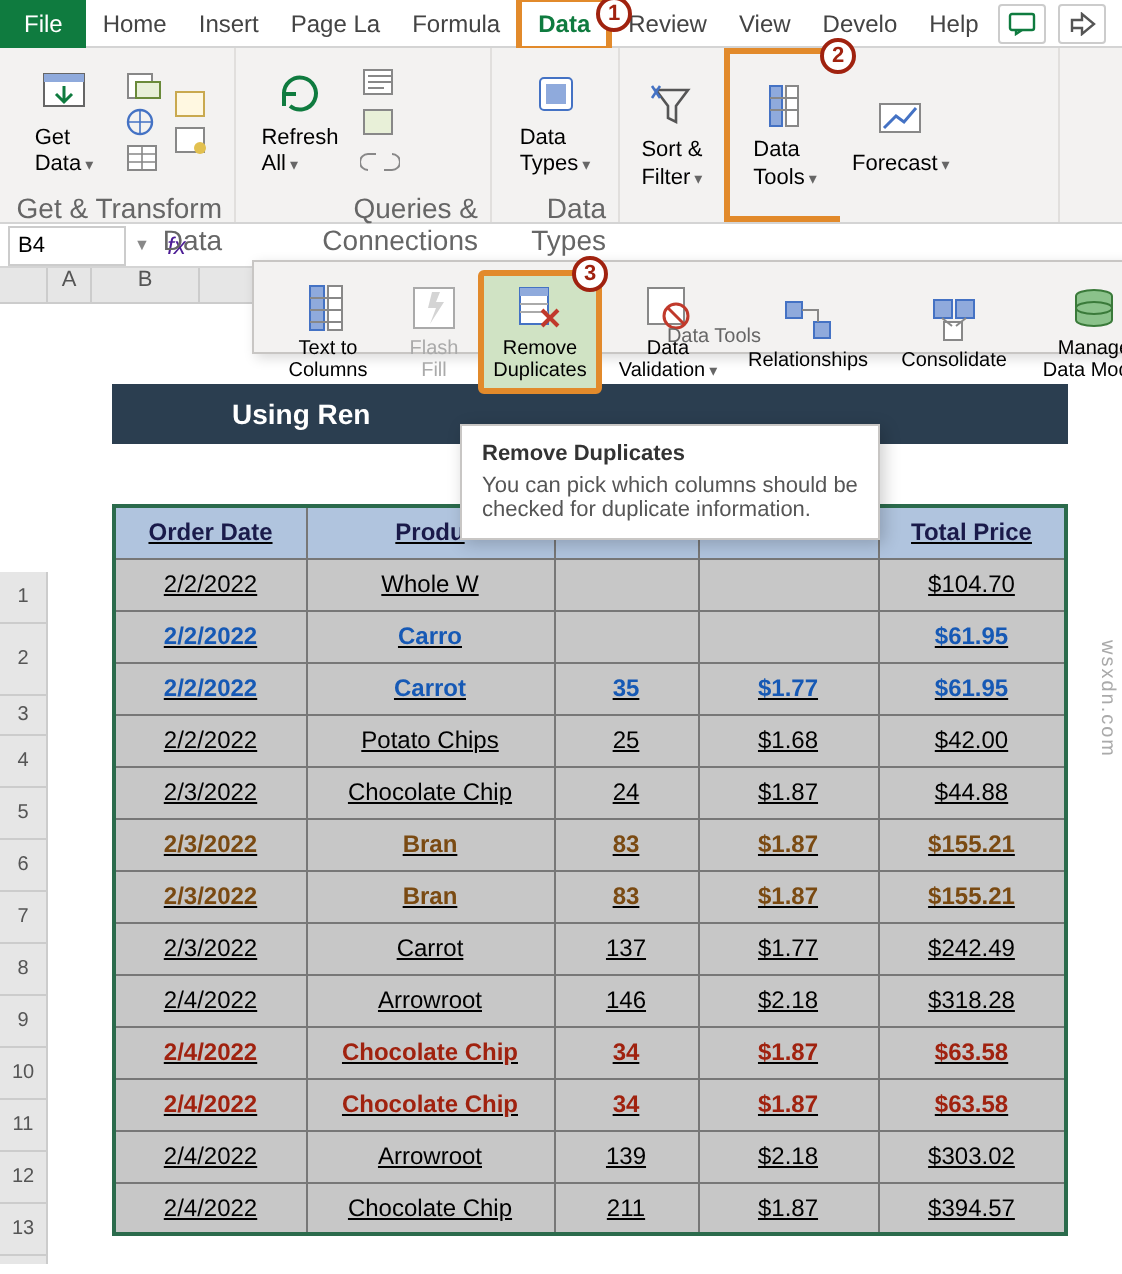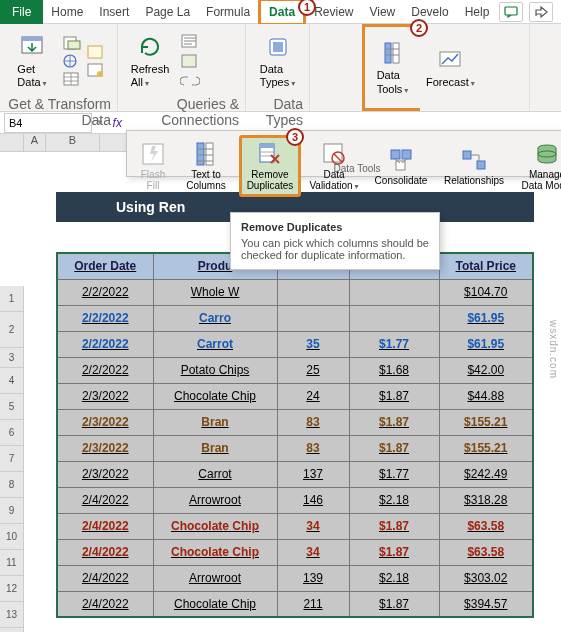--- a/index.html
+++ b/index.html
@@ -32,21 +32,21 @@
 .popup-ribbon .tool .lbl { font-size:10px; text-align:center; line-height:1.1; margin-top:2px; }
 .popup-ribbon .grp-lbl { text-align:center; font-size:10px; color:#666; padding-top:2px; }
 
 
 .tooltip { position:absolute; top:212px; left:230px; width:210px; background:#fff; border:1px solid #c8c6c4; box-shadow:2px 2px 8px rgba(0,0,0,0.2); padding:8px 10px; z-index:40; font-size:11px; color:#555; }
 .tooltip .tt-title { font-weight:bold; color:#333; margin-bottom:4px; }
 .tooltip .tt-sub { margin-bottom:8px; }
 
 
 .fbar { display:flex; align-items:center; height:22px; border-bottom:1px solid #d4d4d4; background:#fff; }
-.namebox { width:88px; height:20px; border:1px solid #ccc; margin:1px 4px; padding:2px 4px; font-size:11px; }
+.namebox { width:59px; height:20px; border:1px solid #ccc; margin:1px 4px; padding:2px 4px; font-size:11px; }
 .fx-ico { width:18px; text-align:right; color:#4c1d95; font-style:italic; }
 
 
 .grid { position:relative; }
 .col-headers { display:flex; height:18px; background:#e6e6e6; border-bottom:1px solid #ccc; }
 .rowh-corner { width:24px; border-right:1px solid #ccc; background:#e6e6e6; }
 .colh { border-right:1px solid #ccc; text-align:center; font-size:11px; color:#555; background:#e6e6e6; }
 .colA { width:22px; } .colB { width:54px; }
 .row { display:flex; height:26px; }
 
@@ -173,20 +173,30 @@
             <rect x="9" y="9" width="10" height="10" fill="#8faadc"></rect>
           </svg>
         <div class="lbl chev" style="white-space:pre-line;">Data
 Types</div>
       </div>
     </div>
     <div class="group-label">Data Types</div>
   </div>
 
   <div class="ribbon-group" style="width:52px; border-right:none;">
+    <div class="group-body">
+      <div class="big-btn">
+        <svg width="28" height="28" viewBox="0 0 28 28">
+            <path d="M6 6 H22 L16 14 V22 L12 20 V14 Z" fill="none" stroke="#555" stroke-width="1.3"></path>
+            <path d="M4 4 L8 10 M8 4 L4 10" stroke="#4472c4" stroke-width="1.3"></path>
+          </svg>
+        <div class="lbl chev" style="white-space:pre-line;">Sort &amp;
+Filter</div>
+      </div>
+    </div>
     <div class="group-label"></div>
   </div>
 
   <div class="ribbon-group hl-orange" style="width:58px; border-right:none; position:relative;">
     <div class="group-body">
       <div class="big-btn">
         <svg width="28" height="28" viewBox="0 0 28 28">
             <rect x="6" y="4" width="6" height="20" fill="#8faadc" stroke="#4472c4"></rect>
             <rect x="14" y="4" width="6" height="20" fill="#fff" stroke="#888"></rect>
             <path d="M6 10 H20 M6 16 H20" stroke="#888"></path>
@@ -218,36 +228,36 @@
 </div>
 
 <div class="fbar">
   <input class="namebox" value="B4" style="">
   <span style="font-size:8px;color:#888;">▼</span>
   <span class="fx-ico">fx</span>
 </div>
 
 <div class="popup-ribbon">
   <div class="row">
-    <div class="tool" style="width:40px;">
-      <svg width="26" height="26" viewBox="0 0 26 26">
-          <rect x="3" y="3" width="20" height="20" fill="#fff" stroke="#aaa"></rect>
-          <path d="M12 5 L10 13 H14 L11 21 L18 10 H14 L16 5 Z" fill="#d4d4d4"></path>
-        </svg>
-      <div class="lbl" style="white-space:pre-line; color:#aaa;">Flash
-Fill</div>
-    </div>
     <div class="tool">
       <svg width="26" height="26" viewBox="0 0 26 26">
           <rect x="4" y="2" width="7" height="22" fill="#8faadc" stroke="#4472c4"></rect>
           <rect x="13" y="2" width="7" height="22" fill="#fff" stroke="#888"></rect>
           <path d="M4 8 H20 M4 14 H20 M4 20 H20" stroke="#888"></path>
         </svg>
       <div class="lbl" style="white-space:pre-line;">Text to
 Columns</div>
+    </div>
+    <div class="tool" style="width:40px;">
+      <svg width="26" height="26" viewBox="0 0 26 26">
+          <rect x="3" y="3" width="20" height="20" fill="#fff" stroke="#aaa"></rect>
+          <path d="M12 5 L10 13 H14 L11 21 L18 10 H14 L16 5 Z" fill="#d4d4d4"></path>
+        </svg>
+      <div class="lbl" style="white-space:pre-line; color:#aaa;">Flash
+Fill</div>
     </div>
     <div class="tool hl-orange" style="background:#d0e3c4; position:relative;">
       <svg width="26" height="26" viewBox="0 0 26 26">
           <rect x="3" y="3" width="14" height="18" fill="#fff" stroke="#4472c4"></rect>
           <rect x="3" y="3" width="14" height="4" fill="#8faadc"></rect>
           <path d="M3 11 H17 M3 15 H17" stroke="#aaa"></path>
           <path d="M14 14 L22 22 M22 14 L14 22" stroke="#c0392b" stroke-width="2"></path>
         </svg>
       <div class="lbl" style="white-space:pre-line;">Remove
 Duplicates</div>
@@ -255,36 +265,36 @@
     </div>
     <div class="tool">
       <svg width="26" height="26" viewBox="0 0 26 26">
           <rect x="3" y="3" width="18" height="18" fill="#fff" stroke="#888"></rect>
           <circle cx="17" cy="17" r="6" fill="none" stroke="#c0392b" stroke-width="1.5"></circle>
           <path d="M13 13 L21 21" stroke="#c0392b" stroke-width="1.5"></path>
         </svg>
       <div class="lbl chev" style="white-space:pre-line;">Data
 Validation</div>
     </div>
+    <div class="tool" style="width:74px;">
+      <svg width="26" height="26" viewBox="0 0 26 26">
+          <rect x="2" y="4" width="8" height="8" fill="#8faadc" stroke="#4472c4"></rect>
+          <rect x="16" y="14" width="8" height="8" fill="#8faadc" stroke="#4472c4"></rect>
+          <path d="M10 8 H18 V14" stroke="#888" fill="none"></path>
+        </svg>
+      <div class="lbl">Relationships</div>
+    </div>
     <div class="tool" style="width:68px;">
       <svg width="26" height="26" viewBox="0 0 26 26">
           <rect x="3" y="3" width="9" height="9" fill="#8faadc" stroke="#4472c4"></rect>
           <rect x="14" y="3" width="9" height="9" fill="#8faadc" stroke="#4472c4"></rect>
           <rect x="8" y="14" width="9" height="9" fill="#fff" stroke="#888"></rect>
           <path d="M7 12 L12 16 M19 12 L14 16" stroke="#888"></path>
         </svg>
       <div class="lbl">Consolidate</div>
-    </div>
-    <div class="tool" style="width:74px;">
-      <svg width="26" height="26" viewBox="0 0 26 26">
-          <rect x="2" y="4" width="8" height="8" fill="#8faadc" stroke="#4472c4"></rect>
-          <rect x="16" y="14" width="8" height="8" fill="#8faadc" stroke="#4472c4"></rect>
-          <path d="M10 8 H18 V14" stroke="#888" fill="none"></path>
-        </svg>
-      <div class="lbl">Relationships</div>
     </div>
     <div class="tool" style="width:68px;">
       <svg width="26" height="26" viewBox="0 0 26 26">
           <ellipse cx="13" cy="7" rx="9" ry="3" fill="#8bc28b" stroke="#3a7a3a"></ellipse>
           <path d="M4 7 V19 a9 3 0 0 0 18 0 V7" fill="#8bc28b" stroke="#3a7a3a"></path>
           <ellipse cx="13" cy="13" rx="9" ry="3" fill="none" stroke="#3a7a3a"></ellipse>
         </svg>
       <div class="lbl" style="white-space:pre-line;">Manage
 Data Model</div>
     </div>

